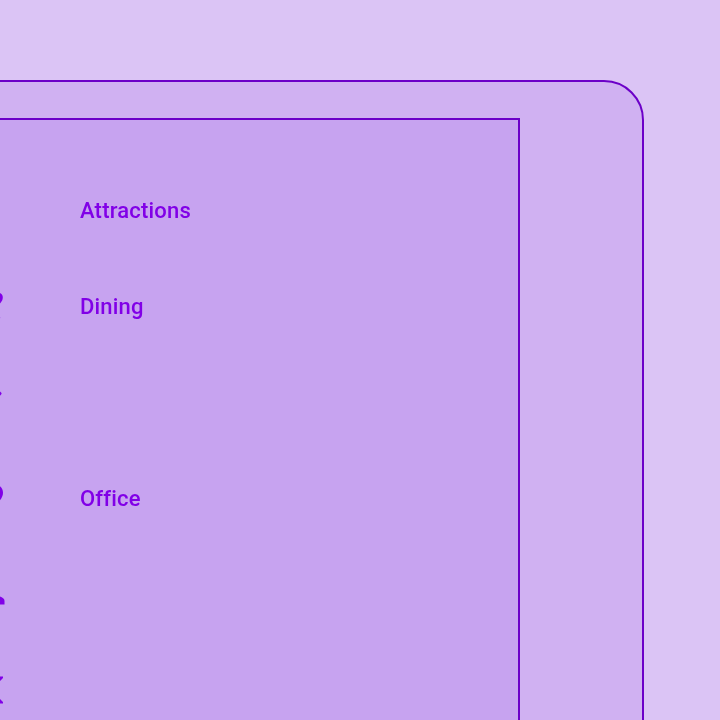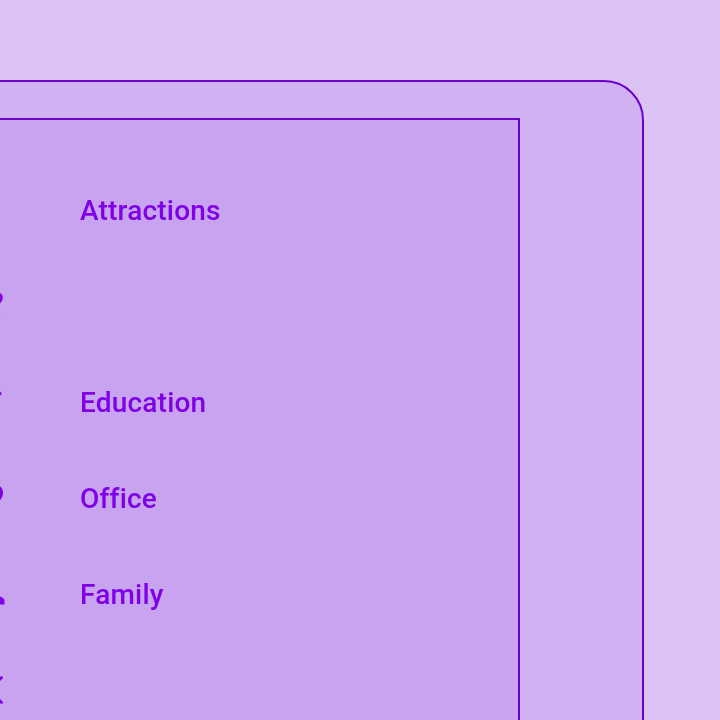--- a/index.html
+++ b/index.html
@@ -52,21 +52,21 @@
     align-items: center;
     justify-content: center;
   }
   .icon svg {
     width: 36px;
     height: 36px;
     fill: #8100E7;
   }
   .label {
     margin-left: 72px;
-    font-size: 28px;
+    font-size: 22px;
     font-weight: 500;
     color: #8100E7;
     letter-spacing: 0.2px;
   }
 </style>
 </head>
 <body>
 
 <div class="outer-panel">
   <div class="inner-panel">
@@ -80,47 +80,46 @@
         </span>
         <span class="label">Attractions</span>
       </li>
 
       <li>
         <span class="icon">
           <svg viewBox="0 0 24 24">
               <path d="M8.1 13.34l2.83-2.83L3.91 3.5c-1.56 1.56-1.56 4.09 0 5.66l4.19 4.18zm6.78-1.81c1.53.71 3.68.21 5.27-1.38 1.91-1.91 2.28-4.65.81-6.12-1.46-1.46-4.2-1.1-6.12.81-1.59 1.59-2.09 3.74-1.38 5.27L3.7 19.87l1.41 1.41L12 14.41l6.88 6.88 1.41-1.41L13.41 13l1.47-1.47z"></path>
             </svg>
         </span>
+        <span class="label">Dining</span>
       </li>
 
       <li>
         <span class="icon">
           <svg viewBox="0 0 24 24">
               <path d="M3 17.25V21h3.75L17.81 9.94l-3.75-3.75L3 17.25zM20.71 7.04a1 1 0 0 0 0-1.41l-2.34-2.34a1 1 0 0 0-1.41 0l-1.83 1.83 3.75 3.75 1.83-1.83z"></path>
             </svg>
         </span>
-        <span class="label">Education</span>
       </li>
 
       <li>
         <span class="icon">
           <svg viewBox="0 0 24 24">
               <path d="M12 21.35l-1.45-1.32C5.4 15.36 2 12.28 2 8.5 2 5.42 4.42 3 7.5 3c1.74 0 3.41.81 4.5 2.09C13.09 3.81 14.76 3 16.5 3 19.58 3 22 5.42 22 8.5c0 3.78-3.4 6.86-8.55 11.54L12 21.35z"></path>
             </svg>
         </span>
         <span class="label">Office</span>
       </li>
 
       <li>
         <span class="icon">
           <svg viewBox="0 0 24 24">
               <path d="M16 11c1.66 0 2.99-1.34 2.99-3S17.66 5 16 5s-3 1.34-3 3 1.34 3 3 3zm-8 0c1.66 0 2.99-1.34 2.99-3S9.66 5 8 5 5 6.34 5 8s1.34 3 3 3zm0 2c-2.33 0-7 1.17-7 3.5V19h14v-2.5C15 14.17 10.33 13 8 13zm8 0c-.29 0-.62.02-.97.05 1.16.84 1.97 1.97 1.97 3.45V19h6v-2.5c0-2.33-4.67-3.5-7-3.5z"></path>
             </svg>
         </span>
-        <span class="label">Family</span>
       </li>
 
       <li>
         <span class="icon">
           <svg viewBox="0 0 24 24">
               <path d="M9.64 7.64c.23-.5.36-1.05.36-1.64 0-2.21-1.79-4-4-4S2 3.79 2 6s1.79 4 4 4c.59 0 1.14-.13 1.64-.36L10 12l-2.36 2.36C7.14 14.13 6.59 14 6 14c-2.21 0-4 1.79-4 4s1.79 4 4 4 4-1.79 4-4c0-.59-.13-1.14-.36-1.64L12 14l7 7h3v-1L9.64 7.64zM6 8c-1.1 0-2-.9-2-2s.9-2 2-2 2 .9 2 2-.9 2-2 2zm0 12c-1.1 0-2-.9-2-2s.9-2 2-2 2 .9 2 2-.9 2-2 2zm6-7.5c-.28 0-.5-.22-.5-.5s.22-.5.5-.5.5.22.5.5-.22.5-.5.5zM19 3l-6 6 2 2 7-7V3h-3z"></path>
             </svg>
         </span>
       </li>
 

